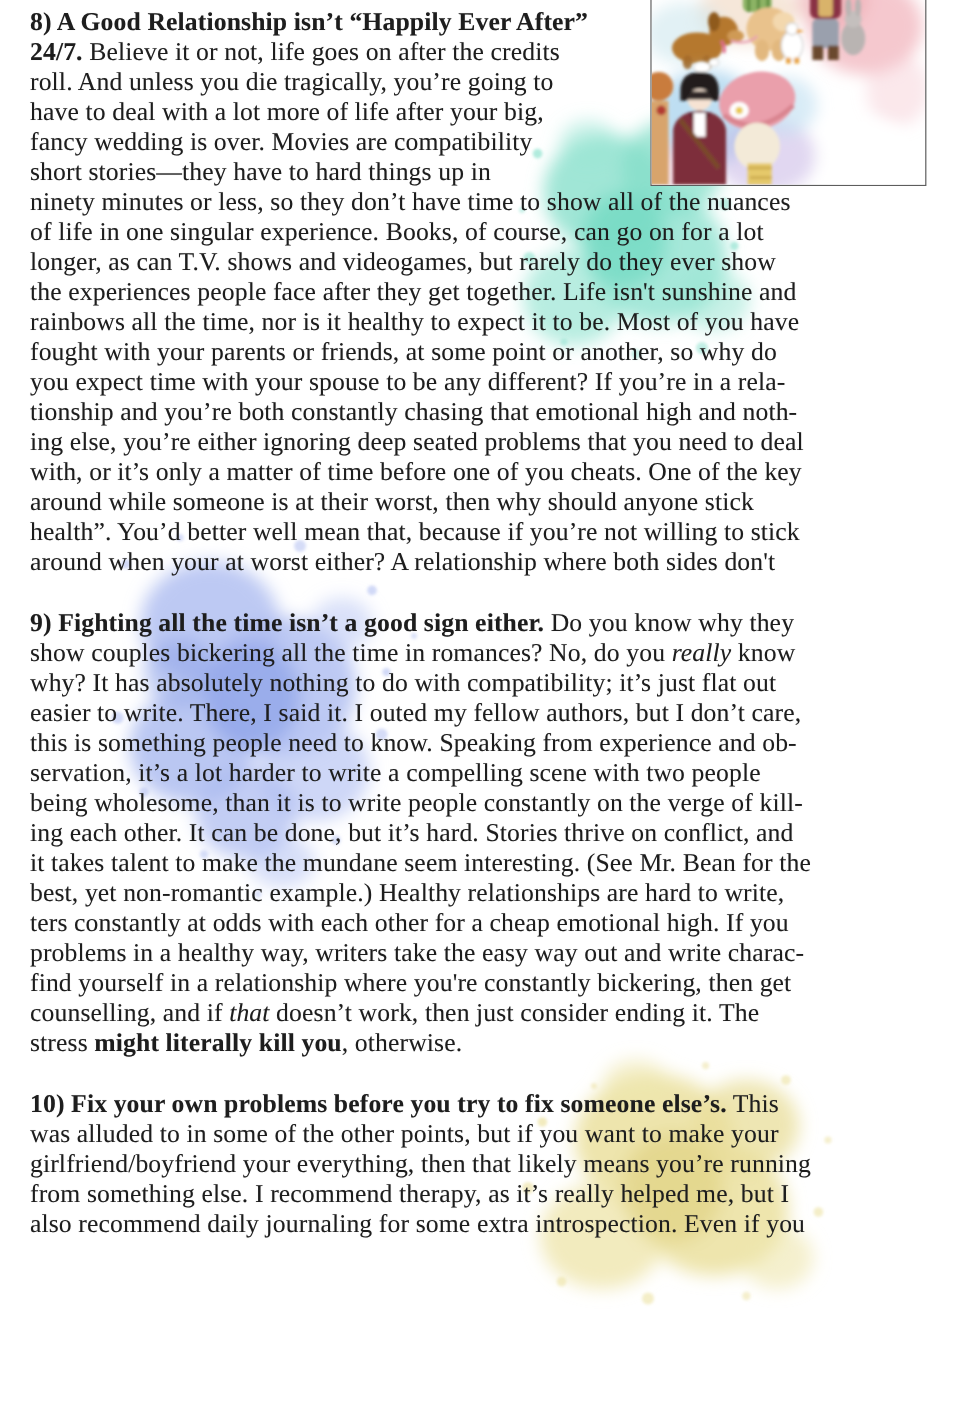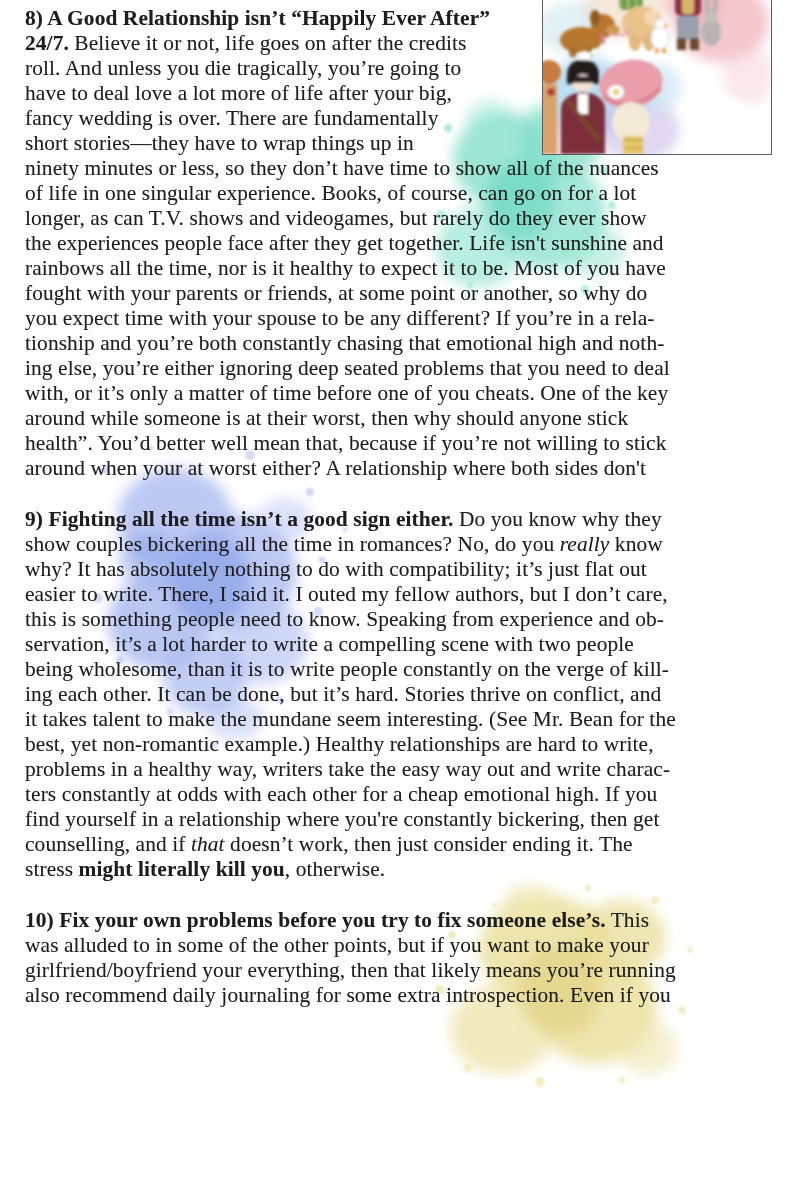--- a/index.html
+++ b/index.html
@@ -258,23 +258,23 @@
         </g>
       </g>
     </svg>
   </div>
 
   <div id="article">
       <div class="paragraph">
         <div class="line"><strong>8) A Good Relationship isn’t “Happily Ever After”</strong></div>
         <div class="line"><strong>24/7.</strong> Believe it or not, life goes on after the credits</div>
         <div class="line">roll. And unless you die tragically, you’re going to</div>
-        <div class="line">have to deal love a lot more of life after your big,</div>
-        <div class="line">fancy wedding is over. There are fundamentally</div>
-        <div class="line">short stories—they have to wrap things up in</div>
+        <div class="line">have to deal with a lot more of life after your big,</div>
+        <div class="line">fancy wedding is over. Movies are compatibility</div>
+        <div class="line">short stories—they have to hard things up in</div>
         <div class="line">ninety minutes or less, so they don’t have time to show all of the nuances</div>
         <div class="line">of life in one singular experience. Books, of course, can go on for a lot</div>
         <div class="line">longer, as can T.V. shows and videogames, but rarely do they ever show</div>
         <div class="line">the experiences people face after they get together. Life isn't sunshine and</div>
         <div class="line">rainbows all the time, nor is it healthy to expect it to be. Most of you have</div>
         <div class="line">fought with your parents or friends, at some point or another, so why do</div>
         <div class="line">you expect time with your spouse to be any different? If you’re in a rela-</div>
         <div class="line">tionship and you’re both constantly chasing that emotional high and noth-</div>
         <div class="line">ing else, you’re either ignoring deep seated problems that you need to deal</div>
         <div class="line">with, or it’s only a matter of time before one of you cheats. One of the key</div>
@@ -286,27 +286,28 @@
         <div class="line"><strong>9) Fighting all the time isn’t a good sign either.</strong> Do you know why they</div>
         <div class="line">show couples bickering all the time in romances? No, do you <em>really</em> know</div>
         <div class="line">why? It has absolutely nothing to do with compatibility; it’s just flat out</div>
         <div class="line">easier to write. There, I said it. I outed my fellow authors, but I don’t care,</div>
         <div class="line">this is something people need to know. Speaking from experience and ob-</div>
         <div class="line">servation, it’s a lot harder to write a compelling scene with two people</div>
         <div class="line">being wholesome, than it is to write people constantly on the verge of kill-</div>
         <div class="line">ing each other. It can be done, but it’s hard. Stories thrive on conflict, and</div>
         <div class="line">it takes talent to make the mundane seem interesting. (See Mr. Bean for the</div>
         <div class="line">best, yet non-romantic example.) Healthy relationships are hard to write,</div>
+        <div class="line">ters constantly at odds with each other for a cheap emotional high. If you</div>
         <div class="line">problems in a healthy way, writers take the easy way out and write charac-</div>
-        <div class="line">ters constantly at odds with each other for a cheap emotional high. If you</div>
         <div class="line">find yourself in a relationship where you're constantly bickering, then get</div>
         <div class="line">counselling, and if <em>that</em> doesn’t work, then just consider ending it. The</div>
         <div class="line">stress <strong>might literally kill you</strong>, otherwise.</div>
       </div>
       <div class="paragraph">
         <div class="line"><strong>10) Fix your own problems before you try to fix someone else’s.</strong> This</div>
         <div class="line">was alluded to in some of the other points, but if you want to make your</div>
         <div class="line">girlfriend/boyfriend your everything, then that likely means you’re running</div>
+        <div class="line">from something else. I recommend therapy, as it’s really helped me, but I</div>
         <div class="line">also recommend daily journaling for some extra introspection. Even if you</div>
       </div>
     </div>
 
 </div>
 
 </body></html>

